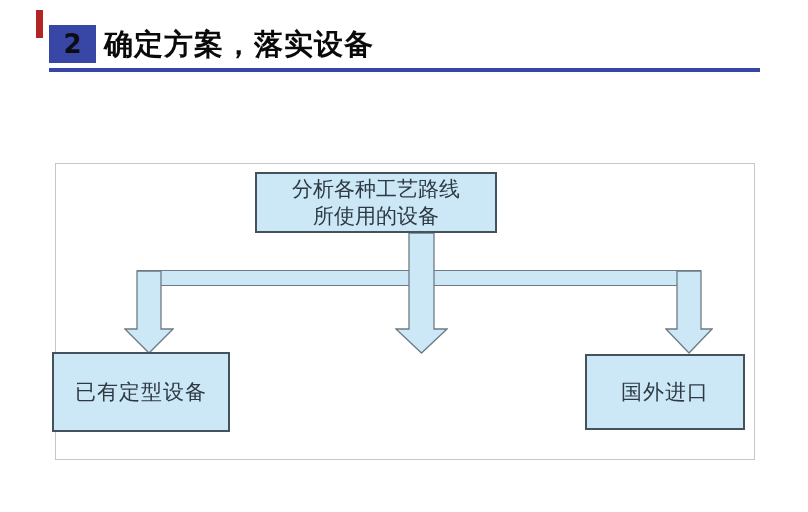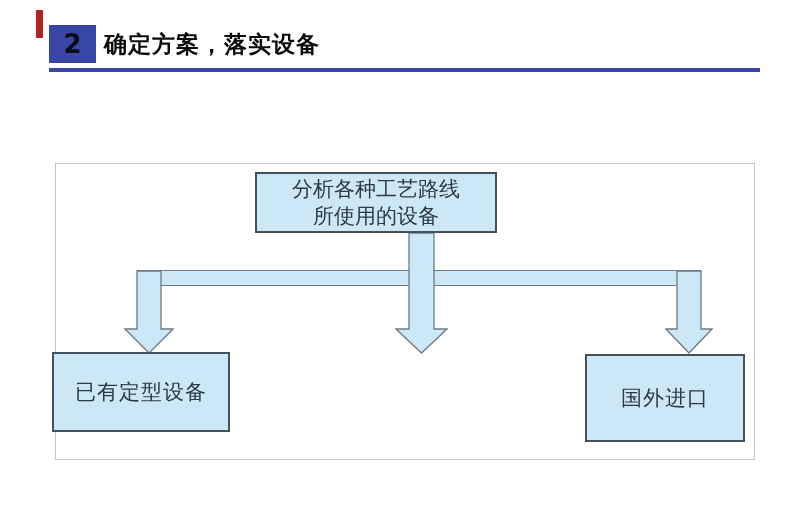--- a/index.html
+++ b/index.html
@@ -9,39 +9,39 @@
   }
   
   .red-tab{position:absolute;left:36px;top:10px;width:7px;height:28px;background:var(--red-tab);}
   .num-box{
     position:absolute;left:49px;top:25px;width:47px;height:38px;background:var(--accent);
     display:flex;align-items:center;justify-content:center;
     color:#0c0c14;font-size:26px;font-weight:bold;
   }
   .page-title{
     position:absolute;left:104px;top:25px;height:38px;line-height:38px;
-    font-size:23px;font-weight:bold;color:#0a0a0a;letter-spacing:1px;white-space:nowrap;
+    font-size:29px;font-weight:bold;color:#0a0a0a;letter-spacing:1px;white-space:nowrap;
   }
   .header-rule{position:absolute;left:49px;top:68px;width:711px;height:4px;background:var(--accent);}
   
   .diagram-frame{
     position:absolute;left:55px;top:163px;width:698px;height:295px;
     border:1px solid #c6c6c6;background:#ffffff;
   }
   .node{
     position:absolute;background:var(--node-fill);border:2px solid var(--node-border);
     display:flex;flex-direction:column;align-items:center;justify-content:center;
     font-family:"DejaVu Serif","Liberation Serif",serif;
     color:var(--text-dark);box-sizing:border-box;text-align:center;
   }
   .node-root{left:255px;top:172px;width:242px;height:61px;font-size:21px;line-height:27px;}
   .node-child{top:352px;height:80px;font-size:21px;letter-spacing:1px;}
   #child-0{left:52px;width:178px;}
   #child-1{left:328px;width:170px;}
-  #child-2{left:585px;top:354px;width:160px;height:88px;}
+  #child-2{left:585px;top:354px;width:160px;height:76px;}
   .h-bar{
     position:absolute;left:137px;top:270px;width:564px;height:16px;box-sizing:border-box;
     background:var(--node-fill);border:1px solid var(--connector-border);
   }
   .block-arrow{position:absolute;display:block;}
   .block-arrow polygon{fill:var(--node-fill);stroke:var(--connector-border);stroke-width:1.3;}
   #arrow-left{left:124px;top:270px;}
   #arrow-center{left:395px;top:233px;}
   #arrow-right{left:665px;top:270px;}
 </style>

